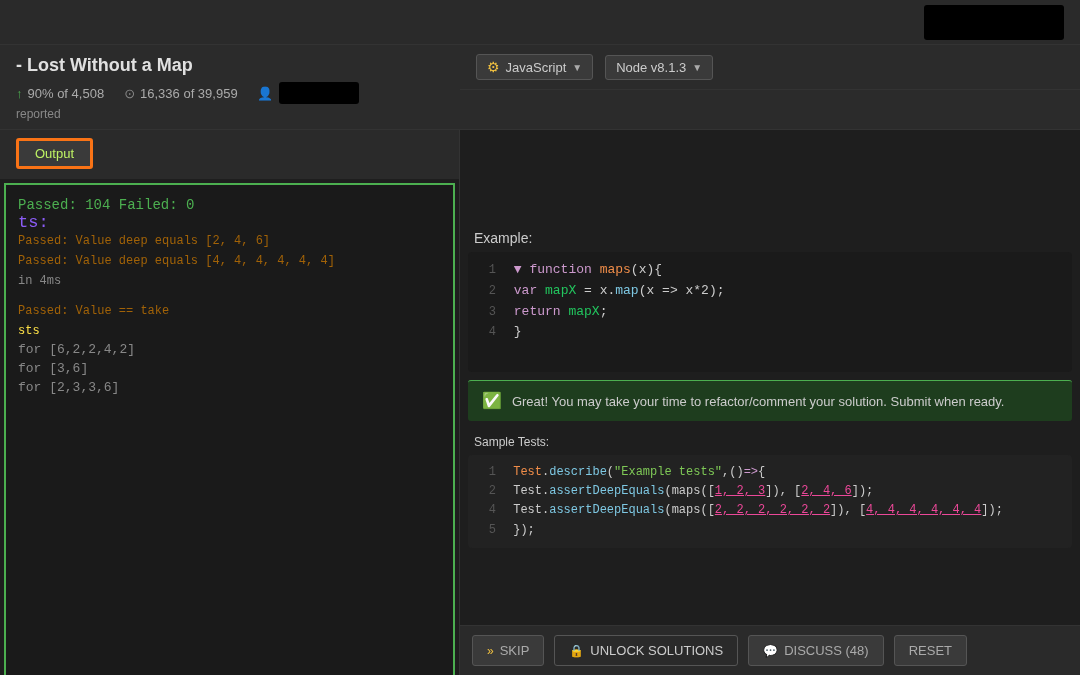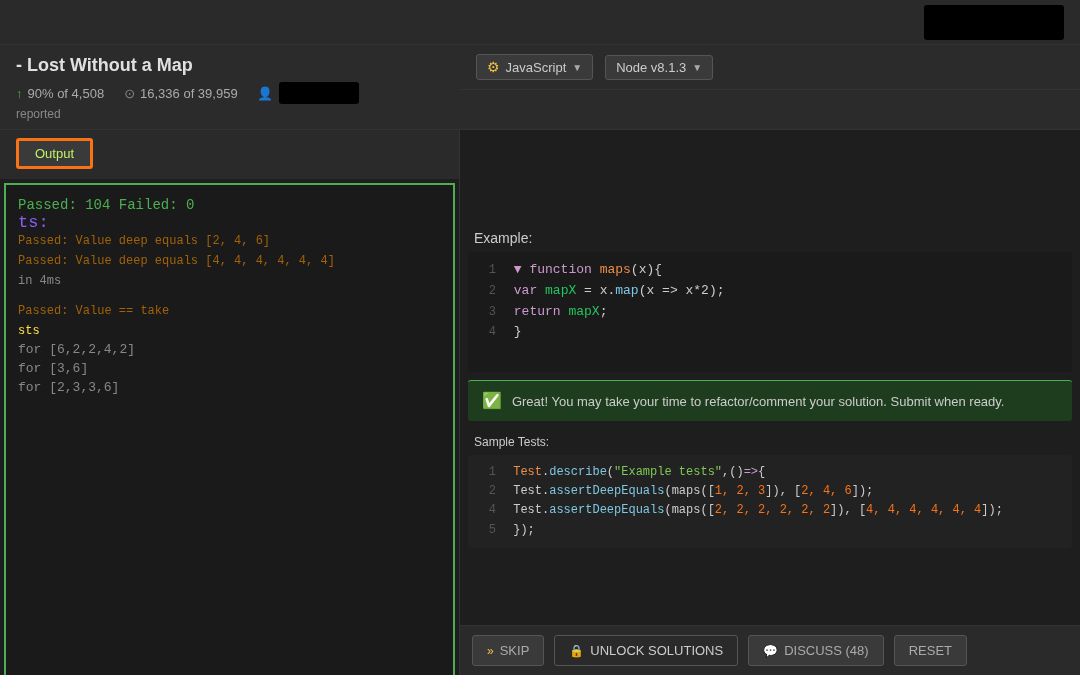--- a/index.html
+++ b/index.html
@@ -249,21 +249,21 @@
       margin: 0 8px;
       padding: 8px;
       border-radius: 4px;
       font-family: 'Courier New', monospace;
       font-size: 12px;
       line-height: 1.6;
     }
     .s-kw { color: #f08d49; }
     .s-method { color: #7ec8e3; }
     .s-str { color: #7ec856; }
-    .s-num { color: #f97316; }
+    .s-num { color: #ec4899; text-decoration: underline; }
 
     
     .bottom-toolbar {
       position: absolute;
       bottom: 0;
       left: 460px;
       right: 0;
       height: 50px;
       background: #2a2a2a;
       border-top: 1px solid #333;

